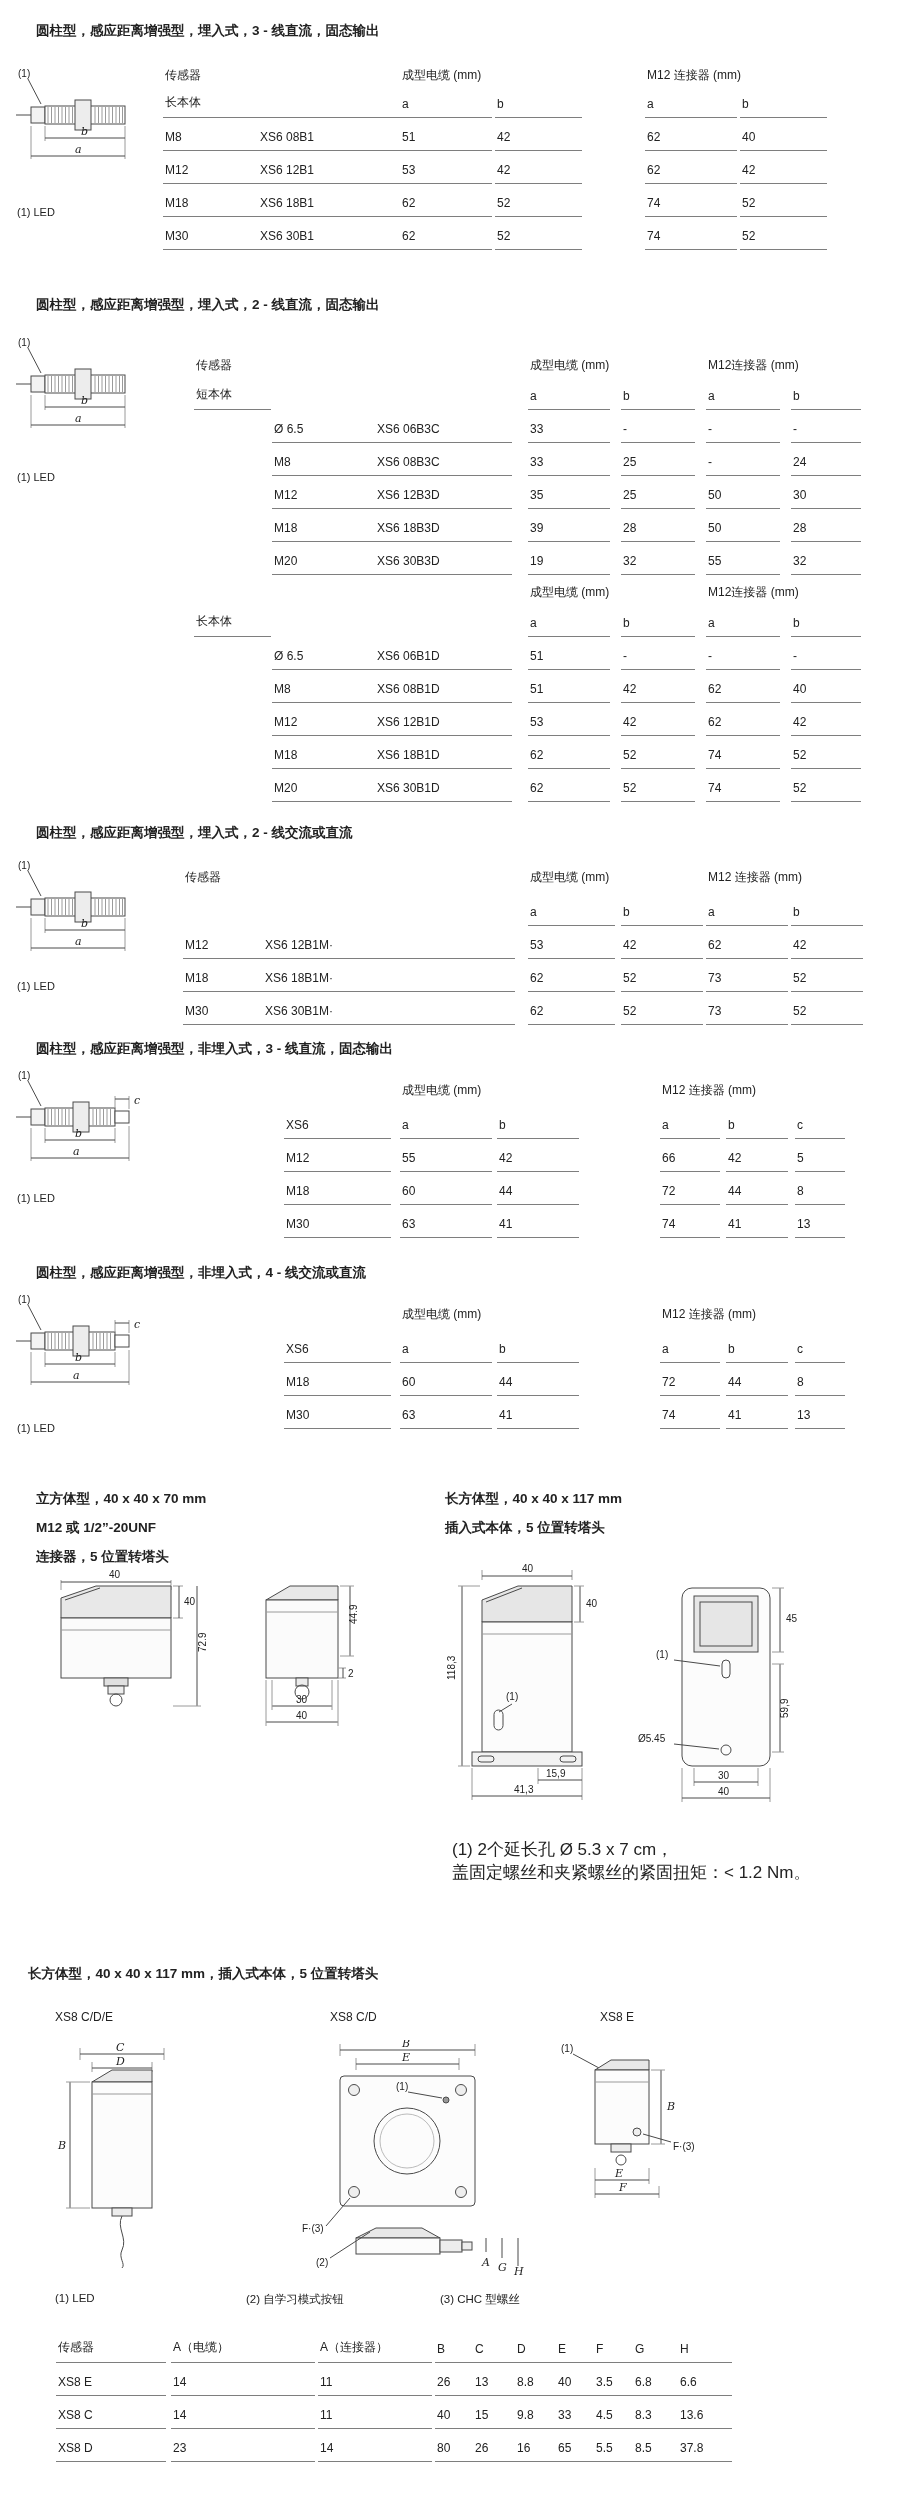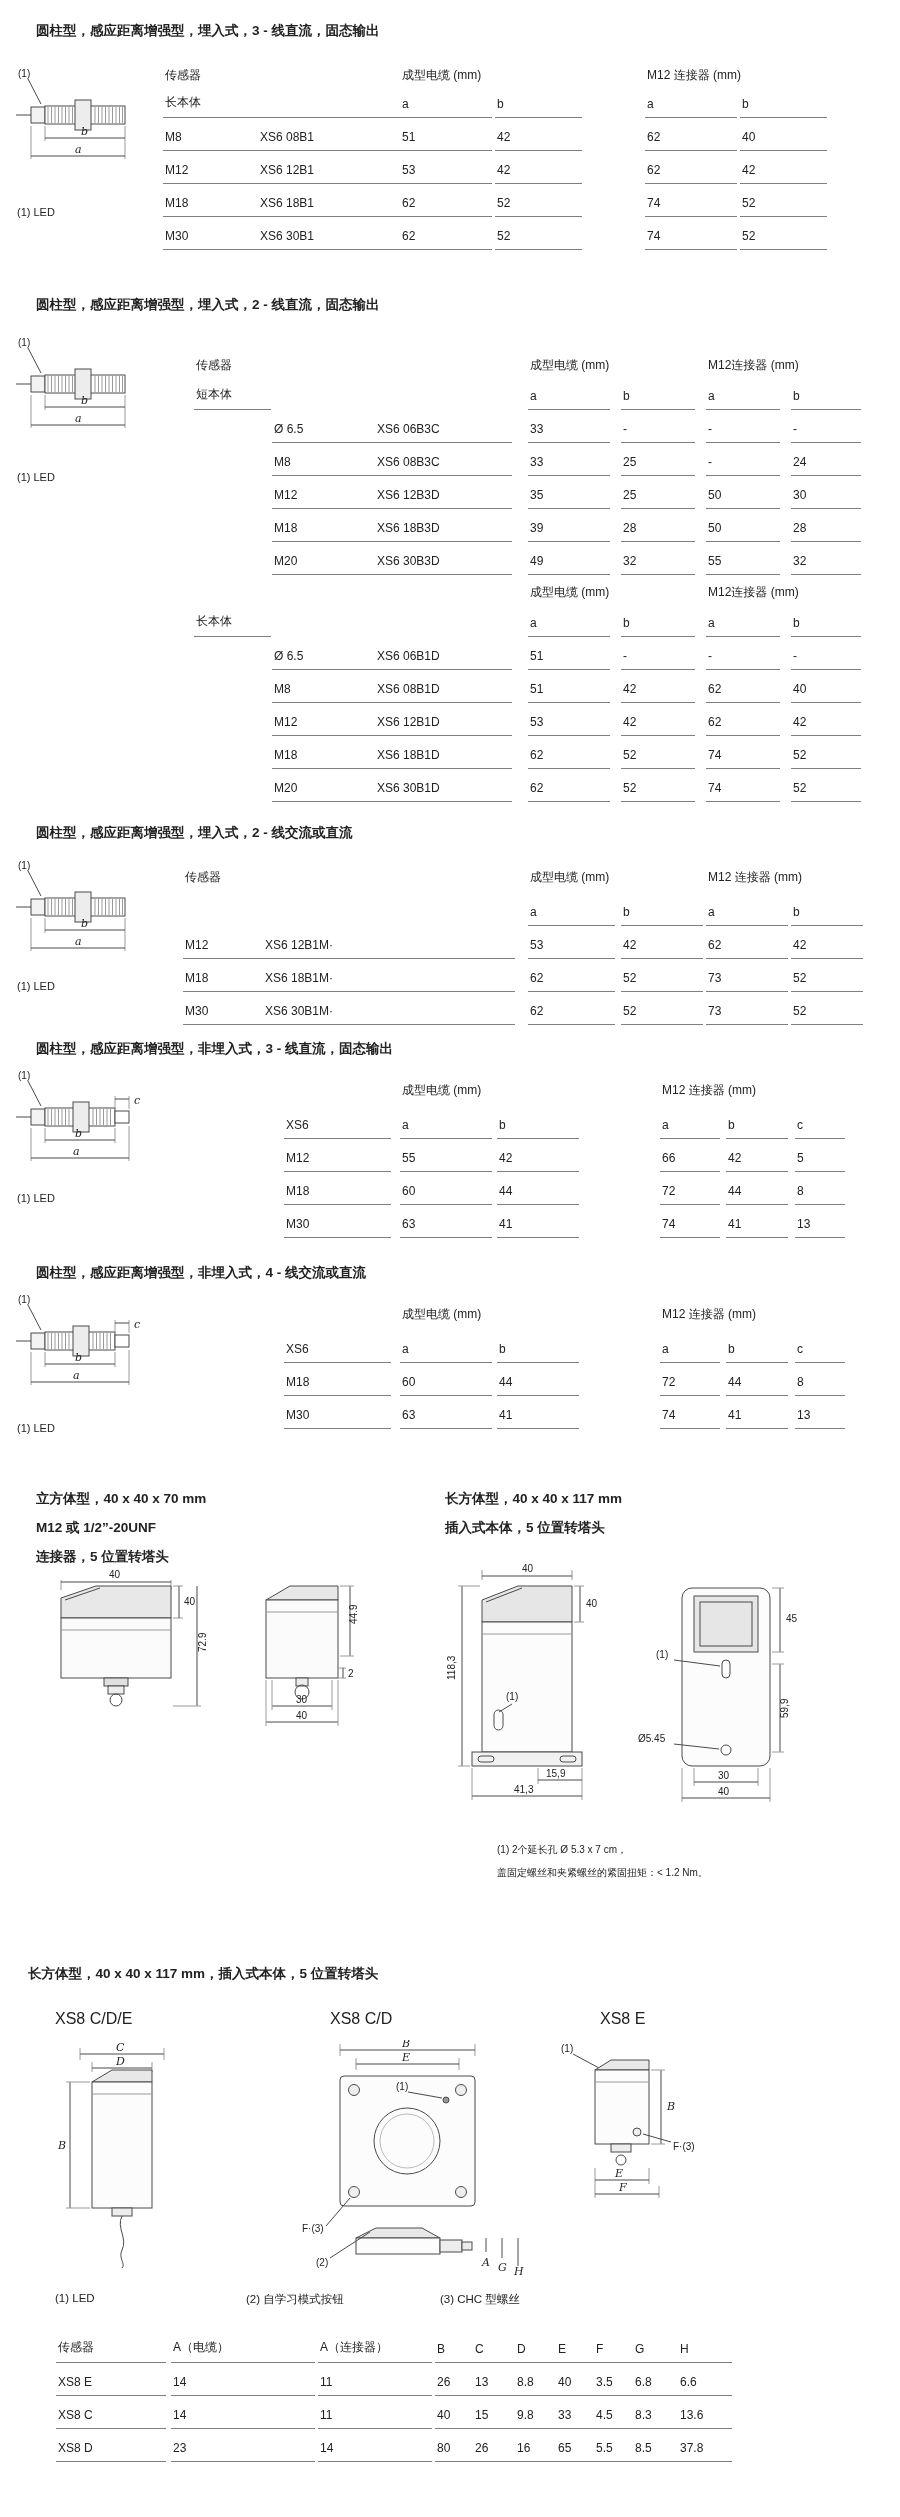--- a/index.html
+++ b/index.html
@@ -7,23 +7,23 @@
   .page{position:relative;width:900px;height:2517px;background:#ffffff;overflow:hidden;}
   .sec{position:absolute;left:0;width:900px;}
   .title{position:absolute;left:36px;top:0;font-size:13.5px;font-weight:bold;white-space:nowrap;}
   .tbl{position:absolute;font-size:12px;}
   .trow{position:relative;height:33px;}
   .cell{position:absolute;top:0;bottom:0;display:flex;align-items:flex-end;padding:0 0 6px 2px;white-space:nowrap;}
   .u{border-bottom:1px solid #7e7e7e;}
   .sz{display:inline-block;}
   .fig{position:absolute;width:165px;}
   .ledcap{font-size:11px;margin-left:2px;}
-  .note{position:absolute;font-size:10px;line-height:23px;margin-left:45px;}
+  .note{position:absolute;font-size:17px;line-height:23px;}
   .legend-item{position:absolute;font-size:11.5px;}
-  .variant{position:absolute;font-size:16px;}
+  .variant{position:absolute;font-size:12px;}
   .t6{position:absolute;font-size:13.5px;font-weight:bold;line-height:29px;white-space:nowrap;margin-top:12px;}
   .svgt{font-size:10px;fill:#222;font-family:"Liberation Sans",sans-serif;}
   .svgi{font-size:11px;fill:#222;font-style:italic;font-family:"DejaVu Serif",serif;}
   
   .a-hs{left:0;width:230px}.a-hc{left:237px;width:180px}.a-hk{left:482px;width:180px}
   .a-pair{left:0;width:237px}.a-pair .sz{width:95px}
   .a-a1{left:237px;width:90px}.a-b1{left:332px;width:85px}.a-a2{left:482px;width:90px}.a-b2{left:577px;width:85px}
   
   .b-lab{left:0;width:75px}
   .b-hc{left:334px;width:170px}.b-hk{left:512px;width:160px}
@@ -214,21 +214,21 @@
             <span class="cell u b-b1">28</span>
             <span class="cell u b-a2">50</span>
             <span class="cell u b-b2">28</span>
           </div>
 
           <div class="trow">
             <span class="cell u b-pair">
               <span class="sz">M20</span>
               <span>XS6 30B3D</span>
             </span>
-            <span class="cell u b-a1">49</span>
+            <span class="cell u b-a1">19</span>
             <span class="cell u b-b1">32</span>
             <span class="cell u b-a2">55</span>
             <span class="cell u b-b2">32</span>
           </div>
         </div>
       <div class="trow" style="height:28px;margin-top:4px">
         <span class="cell b-hc">成型电缆 (mm)</span>
         <span class="cell b-hk">M12连接器 (mm)</span>
       </div>
       <div class="trow" style="height:30px">

